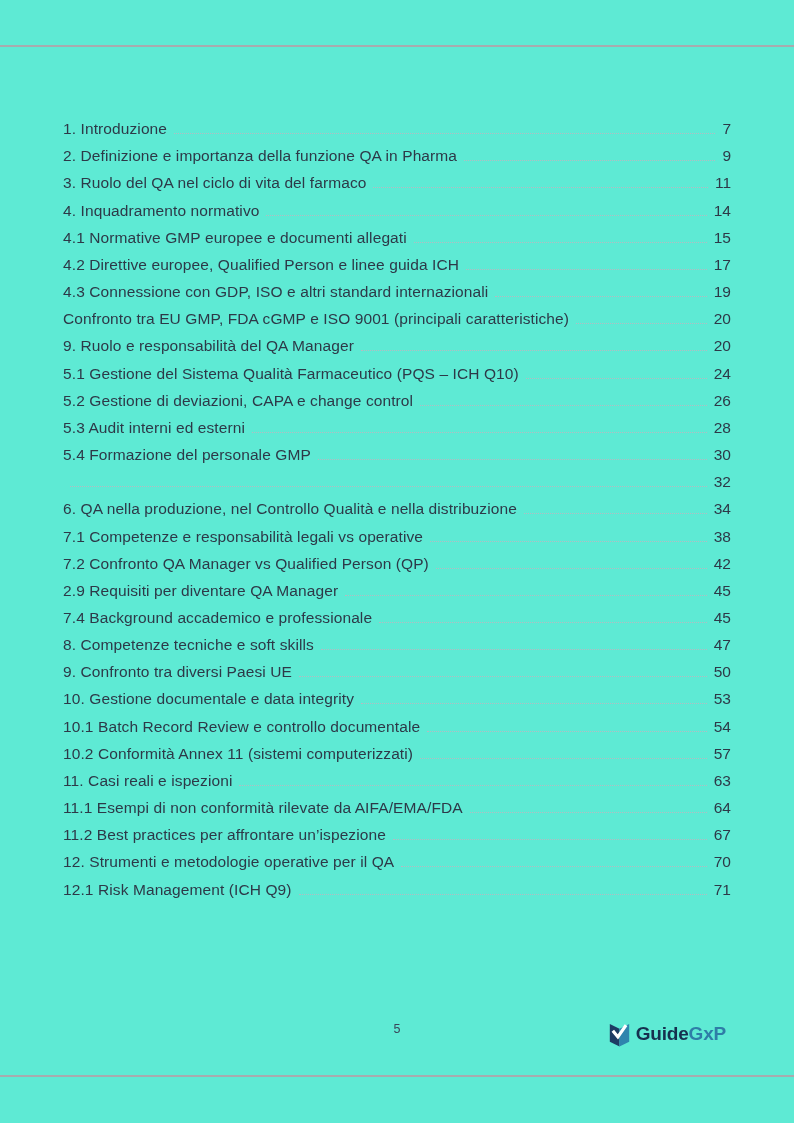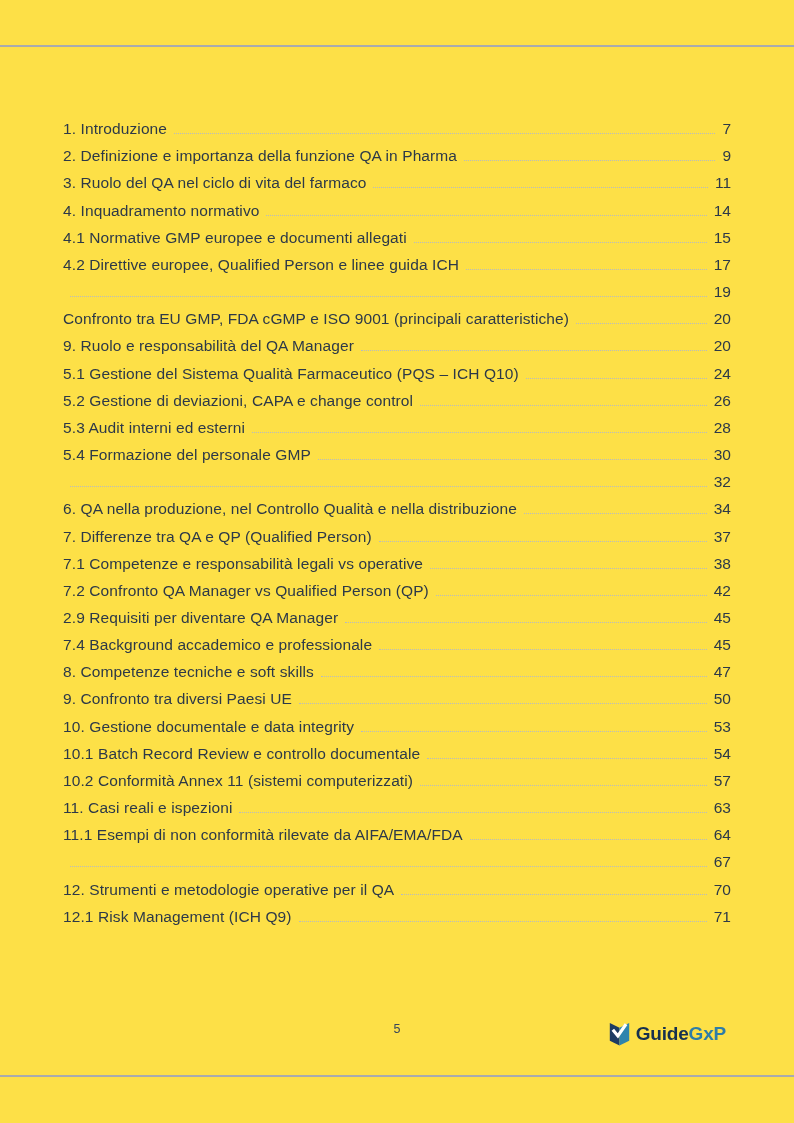--- a/index.html
+++ b/index.html
@@ -1,20 +1,20 @@
 <!DOCTYPE html>
 <html><head>
 <meta charset="utf-8">
 <style>
   html, body { margin: 0; padding: 0; background: #ffffff; }
   .page {
     position: relative;
     width: 794px;
     height: 1123px;
-    background: #fde047;
+    background: #5eead4;
     font-family: "Liberation Sans", sans-serif;
     color: #2d3948;
     overflow: hidden;
   }
   .rule {
     position: absolute;
     left: 0;
     right: 0;
     height: 2px;
     background: #a8abae;
@@ -59,21 +59,21 @@
     right: 0;
     text-align: center;
     font-size: 12.5px;
     color: #39465a;
   }
   .logo {
     position: absolute;
     top: 1020px;
     right: 68px;
     display: flex;
-    align-items: flex-start;
+    align-items: flex-end;
     gap: 6px;
   }
   .logo-icon { display: block; }
   .logo-text {
     font-size: 19px;
     font-weight: 700;
     letter-spacing: -0.2px;
     line-height: 28px;
     white-space: nowrap;
   }
@@ -113,20 +113,21 @@
       <span class="toc-label">4.1 Normative GMP europee e documenti allegati</span>
       <span class="toc-leader"></span>
       <span class="toc-page">15</span>
     </div>
       <div class="toc-row">
       <span class="toc-label">4.2 Direttive europee, Qualified Person e linee guida ICH</span>
       <span class="toc-leader"></span>
       <span class="toc-page">17</span>
     </div>
       <div class="toc-row">
+      <span class="toc-label">4.3 Connessione con GDP, ISO e altri standard internazionali</span>
       <span class="toc-leader"></span>
       <span class="toc-page">19</span>
     </div>
       <div class="toc-row">
       <span class="toc-label">Confronto tra EU GMP, FDA cGMP e ISO 9001 (principali caratteristiche)</span>
       <span class="toc-leader"></span>
       <span class="toc-page">20</span>
     </div>
       <div class="toc-row">
       <span class="toc-label">9. Ruolo e responsabilità del QA Manager</span>
@@ -156,25 +157,20 @@
       <div class="toc-row">
       <span class="toc-leader"></span>
       <span class="toc-page">32</span>
     </div>
       <div class="toc-row">
       <span class="toc-label">6. QA nella produzione, nel Controllo Qualità e nella distribuzione</span>
       <span class="toc-leader"></span>
       <span class="toc-page">34</span>
     </div>
       <div class="toc-row">
-      <span class="toc-label">7. Differenze tra QA e QP (Qualified Person)</span>
-      <span class="toc-leader"></span>
-      <span class="toc-page">37</span>
-    </div>
-      <div class="toc-row">
       <span class="toc-label">7.1 Competenze e responsabilità legali vs operative</span>
       <span class="toc-leader"></span>
       <span class="toc-page">38</span>
     </div>
       <div class="toc-row">
       <span class="toc-label">7.2 Confronto QA Manager vs Qualified Person (QP)</span>
       <span class="toc-leader"></span>
       <span class="toc-page">42</span>
     </div>
       <div class="toc-row">
@@ -216,20 +212,21 @@
       <span class="toc-label">11. Casi reali e ispezioni</span>
       <span class="toc-leader"></span>
       <span class="toc-page">63</span>
     </div>
       <div class="toc-row">
       <span class="toc-label">11.1 Esempi di non conformità rilevate da AIFA/EMA/FDA</span>
       <span class="toc-leader"></span>
       <span class="toc-page">64</span>
     </div>
       <div class="toc-row">
+      <span class="toc-label">11.2 Best practices per affrontare un’ispezione</span>
       <span class="toc-leader"></span>
       <span class="toc-page">67</span>
     </div>
       <div class="toc-row">
       <span class="toc-label">12. Strumenti e metodologie operative per il QA</span>
       <span class="toc-leader"></span>
       <span class="toc-page">70</span>
     </div>
       <div class="toc-row">
       <span class="toc-label">12.1 Risk Management (ICH Q9)</span>

